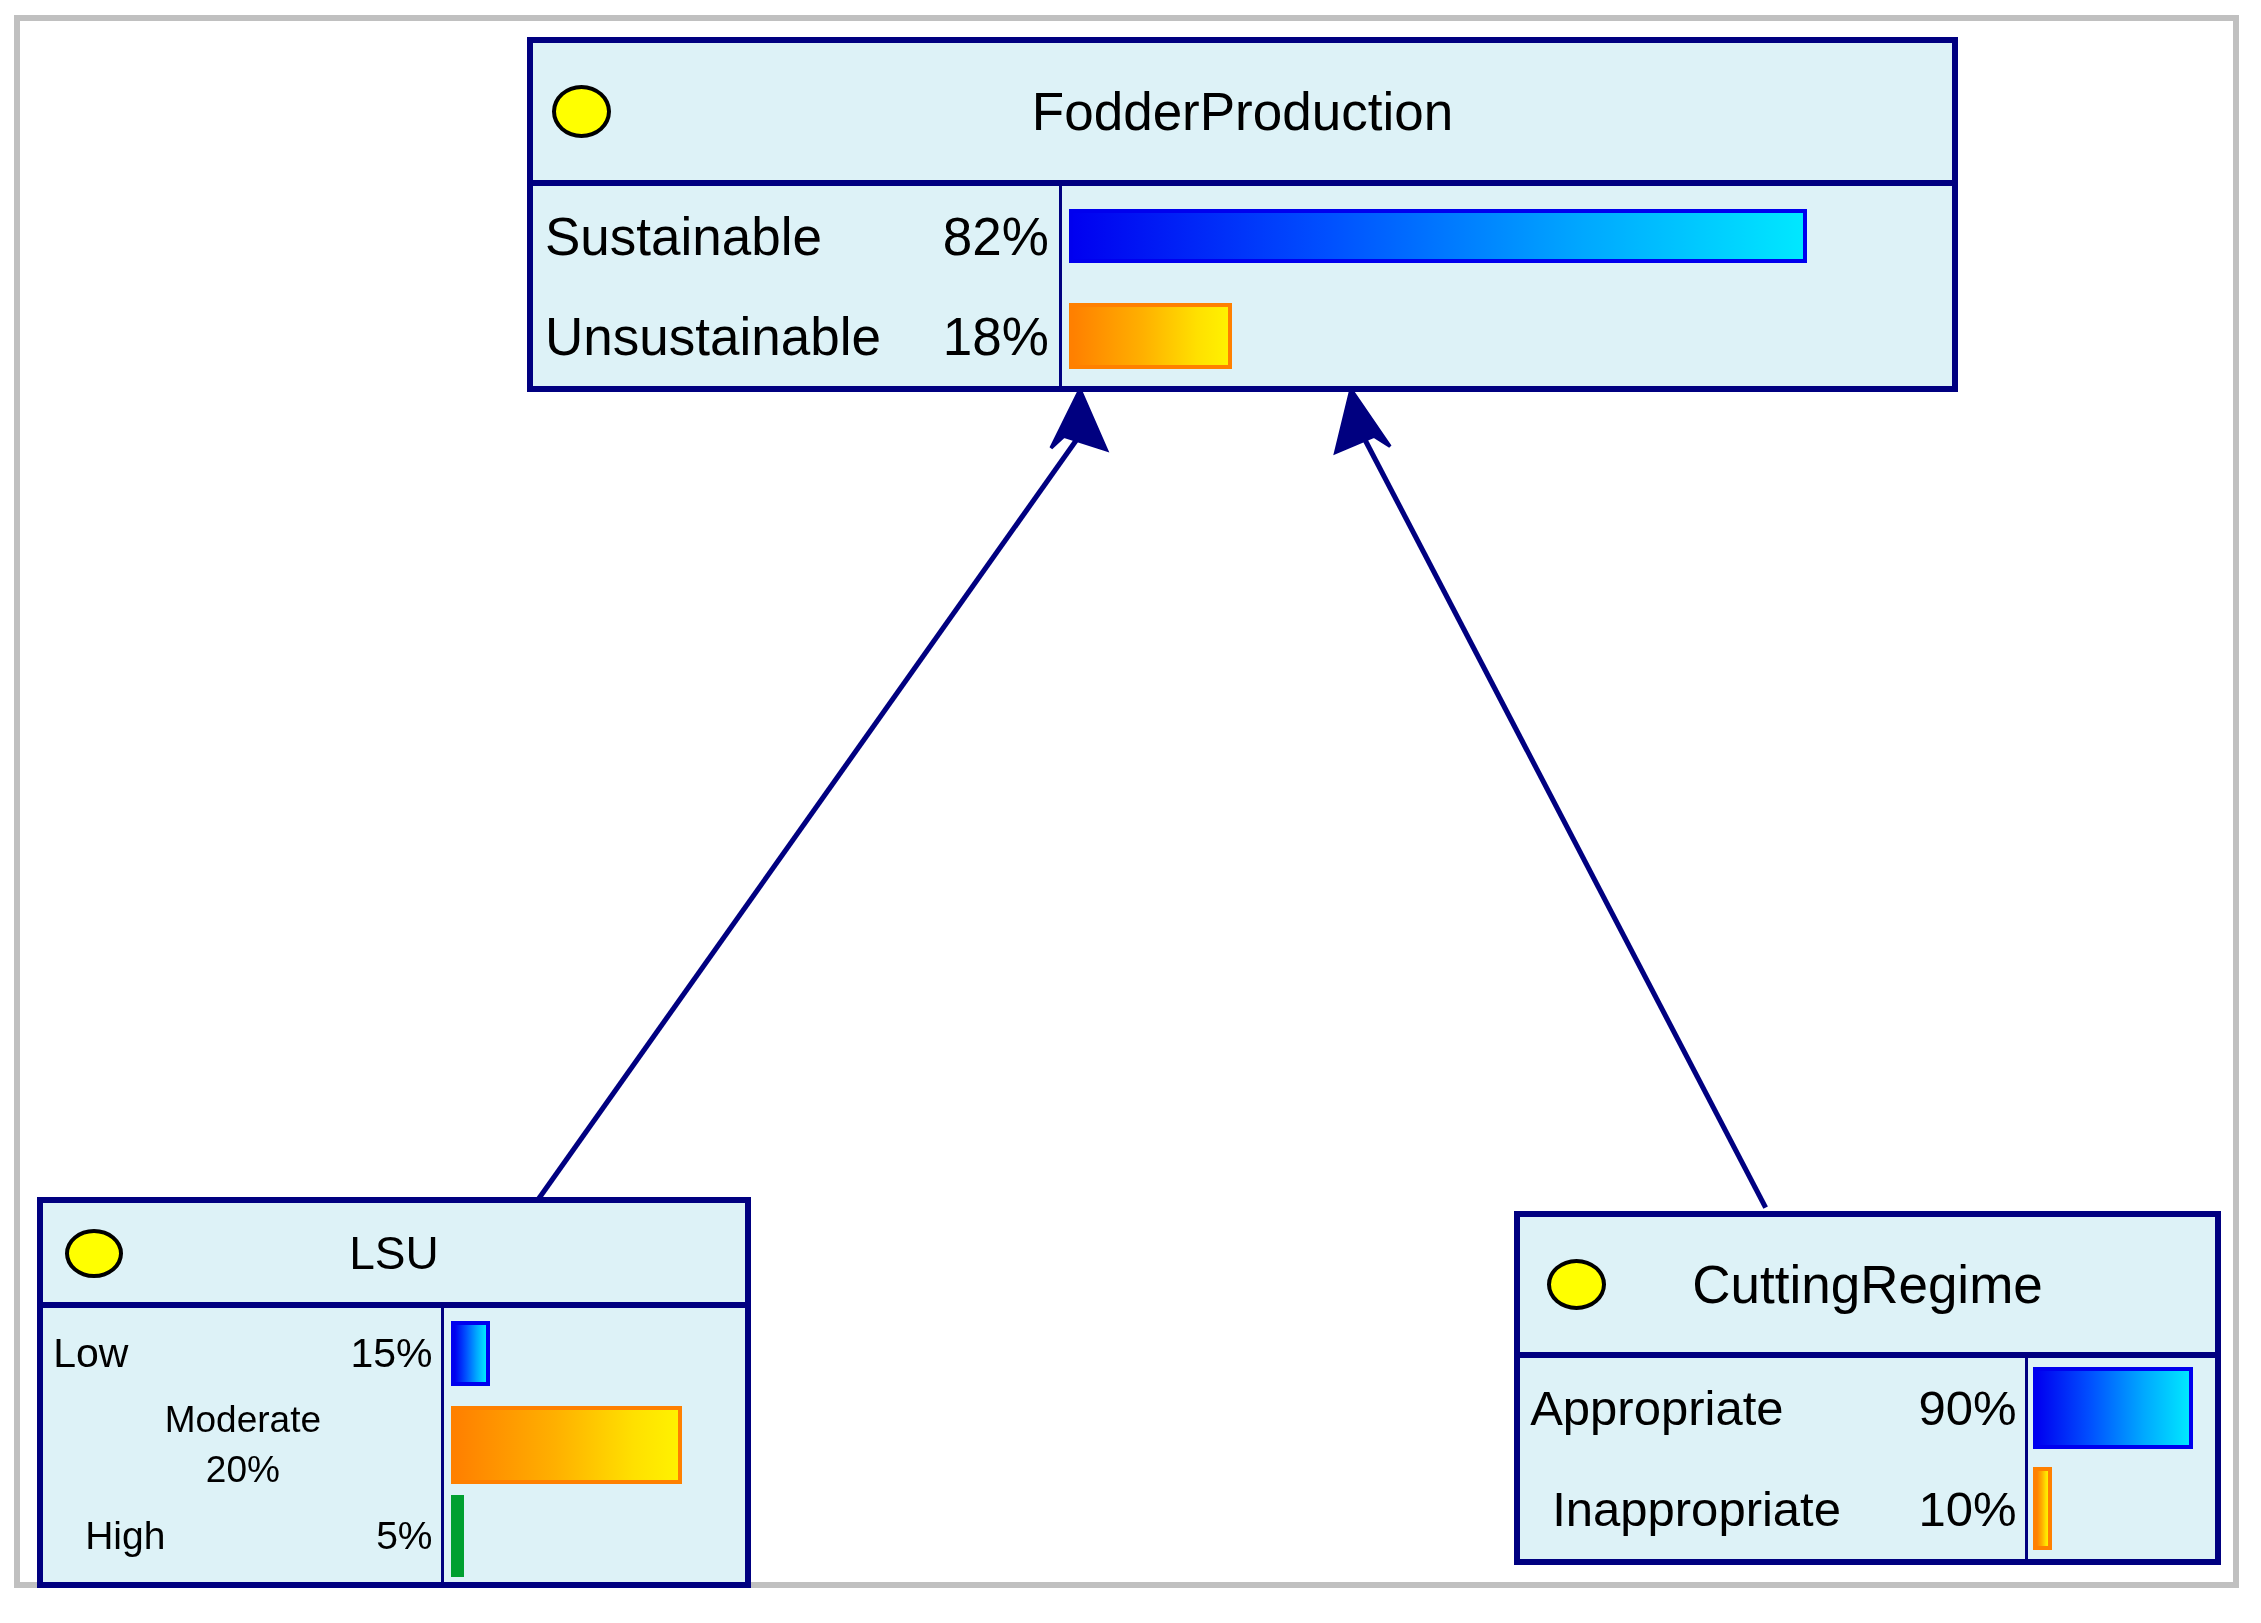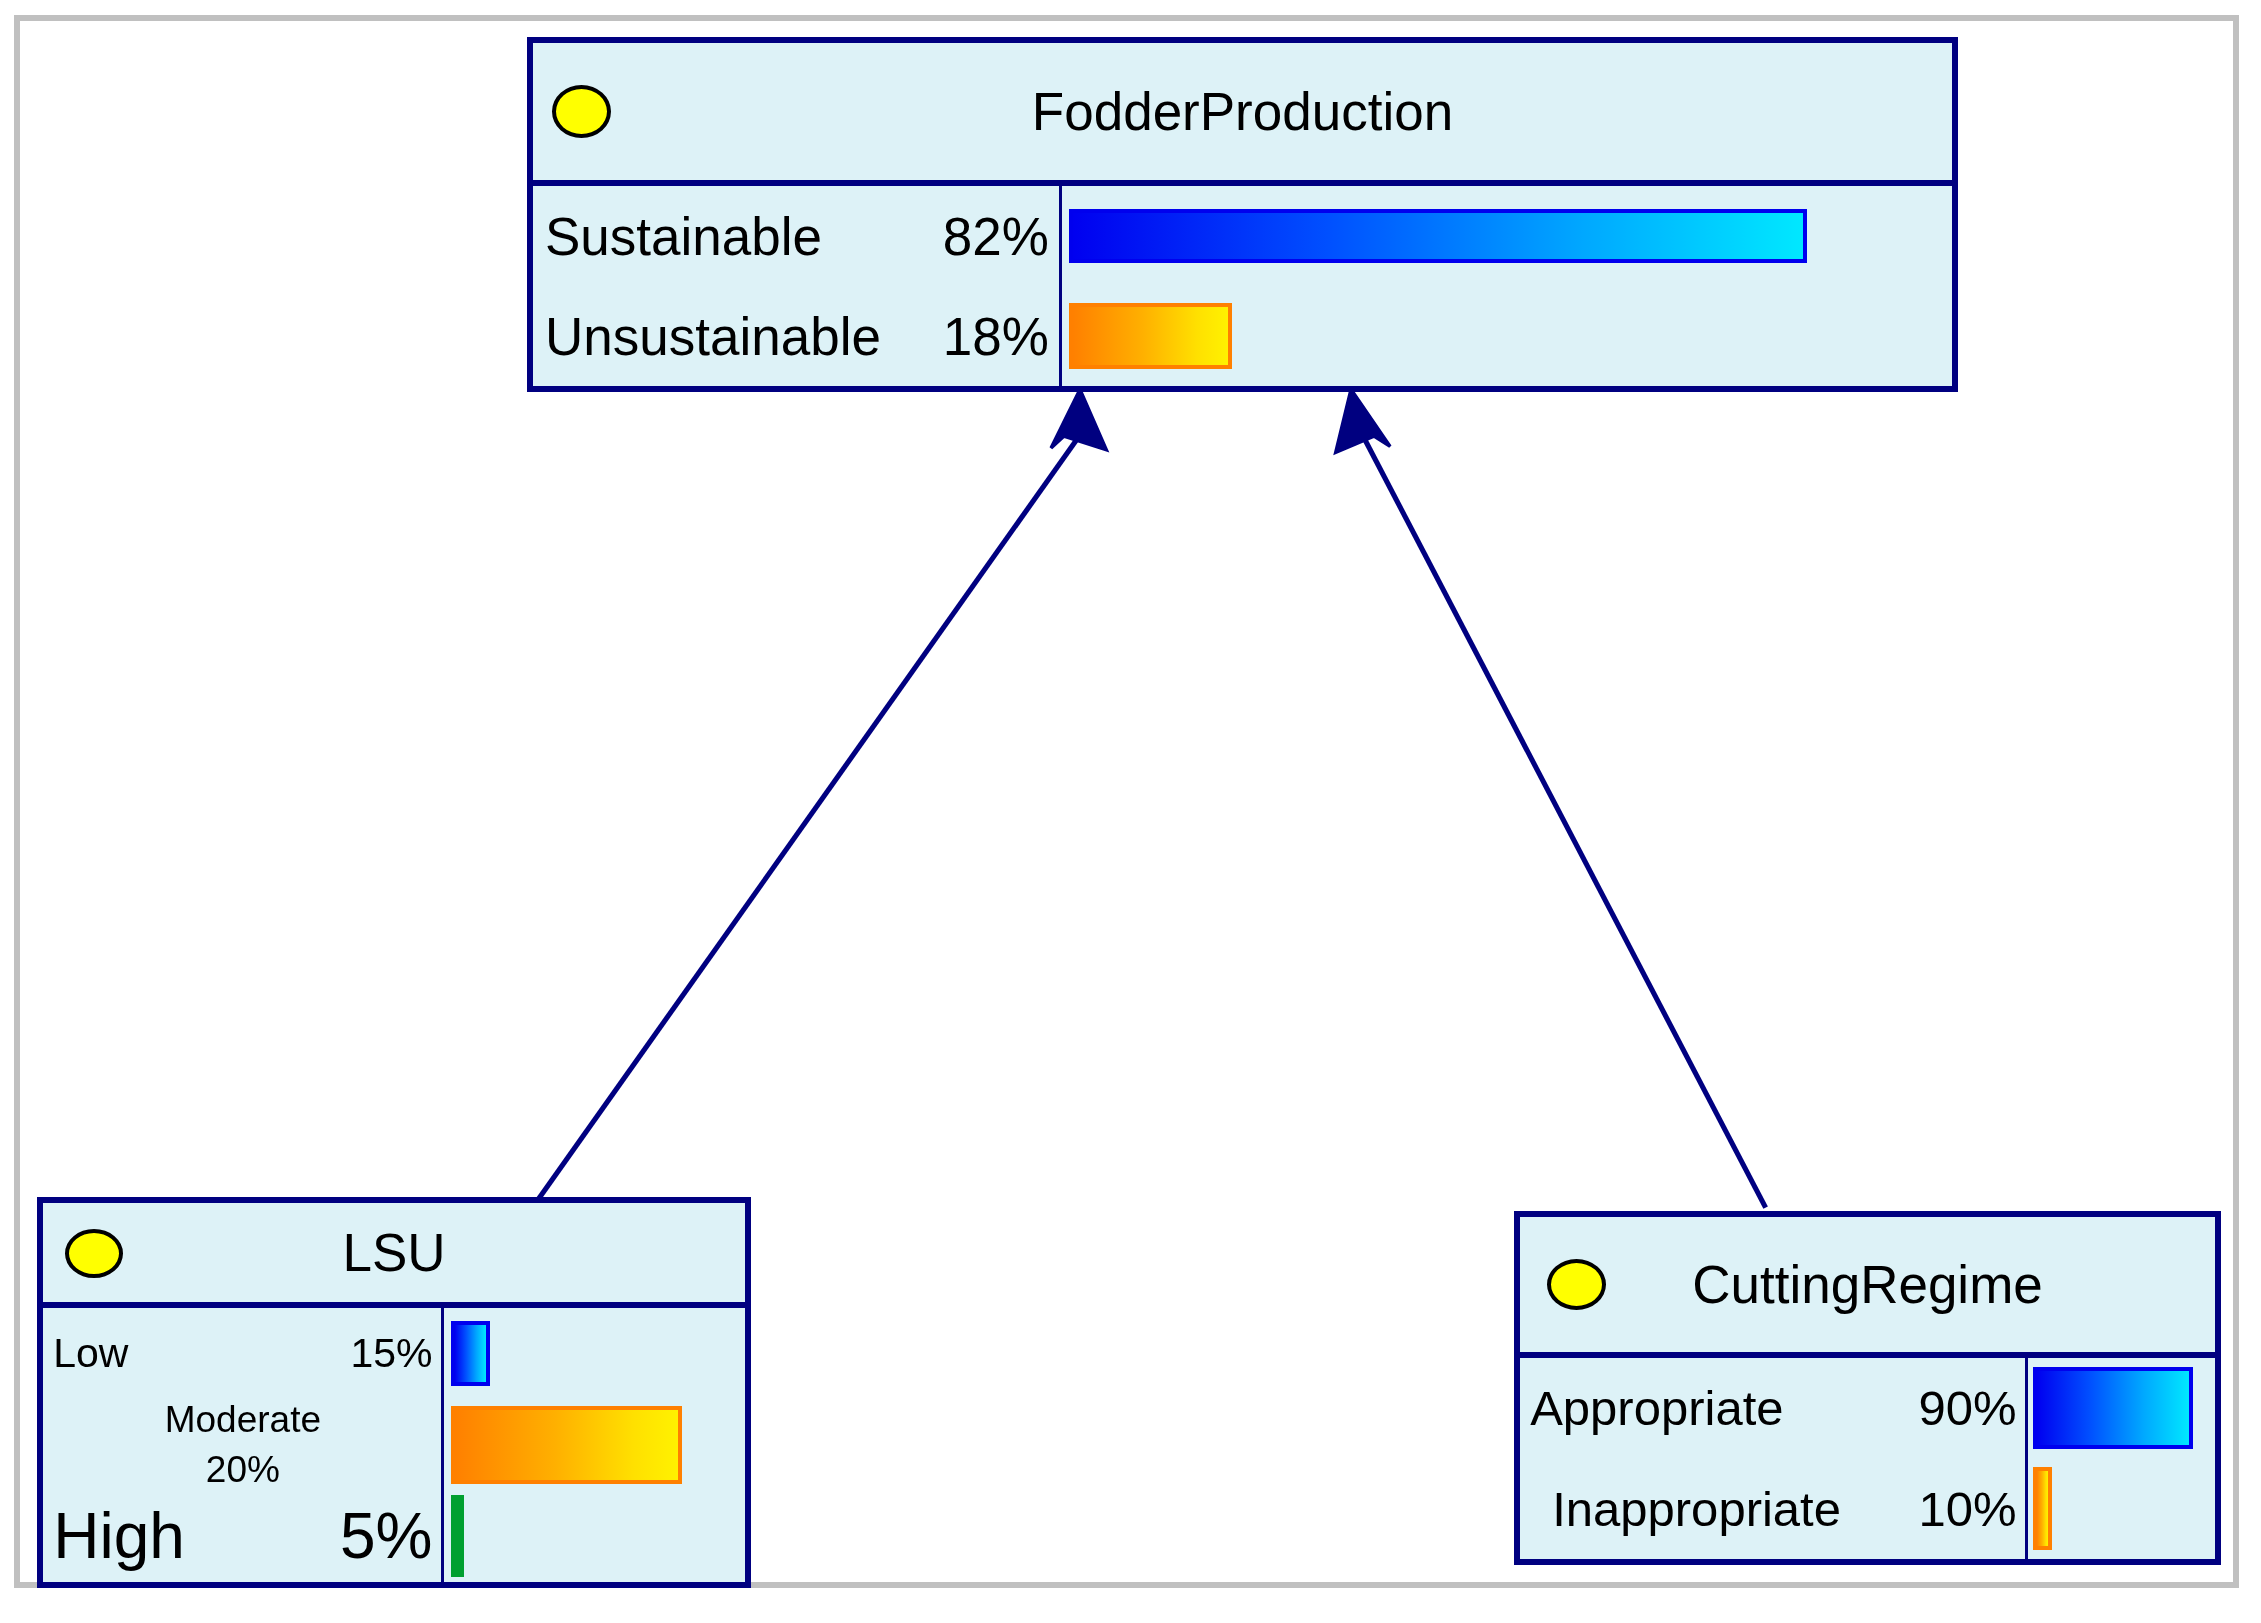--- a/index.html
+++ b/index.html
@@ -166,33 +166,33 @@
         <div class="bar-row" style="height:50%; padding-left:6.8px;">
           <div class="bar bar-orange" style="width:163px; height:66px;"></div>
         </div>
       </div>
     </div>
   </div>
 
   <div class="node" id="node-lsu" style="left:37px; top:1196px; width:714px; height:391px;">
     <div class="node-header" style="height:105px;">
       <span class="node-ellipse" style="left:22px; top:25.5px; width:58px; height:49px;"></span>
-      <span class="node-title" style="font-size:53px;">LSU</span>
+      <span class="node-title" style="font-size:46px;">LSU</span>
     </div>
     <div class="node-body">
       <div class="labels-col" style="width:401px;">
         <div class="state-row" style="height:33.33%; padding:0 8.5px 0 10.2px; font-size:41px;">
           <span class="state-name">Low</span>
           <span class="state-pct">15%</span>
         </div>
         <div class="state-row" style="height:33.33%; padding:0 8.5px 0 10.2px; font-size:37px;flex-direction:column;">
           <span class="state-name">Moderate</span>
           <span class="state-pct">20%</span>
         </div>
-        <div class="state-row" style="height:33.33%; padding:0 8.5px 0 10.2px; font-size:64px;">
+        <div class="state-row" style="height:33.33%; padding:0 8.5px 0 10.2px; font-size:39px;margin-left:32px;">
           <span class="state-name">High</span>
           <span class="state-pct">5%</span>
         </div>
       </div>
       <div class="bars-col">
         <div class="bar-row" style="height:33.33%; padding-left:6.8px;">
           <div class="bar bar-blue" style="width:39px; height:65px;"></div>
         </div>
         <div class="bar-row" style="height:33.33%; padding-left:6.8px;">
           <div class="bar bar-orange" style="width:231px; height:78px;"></div>

